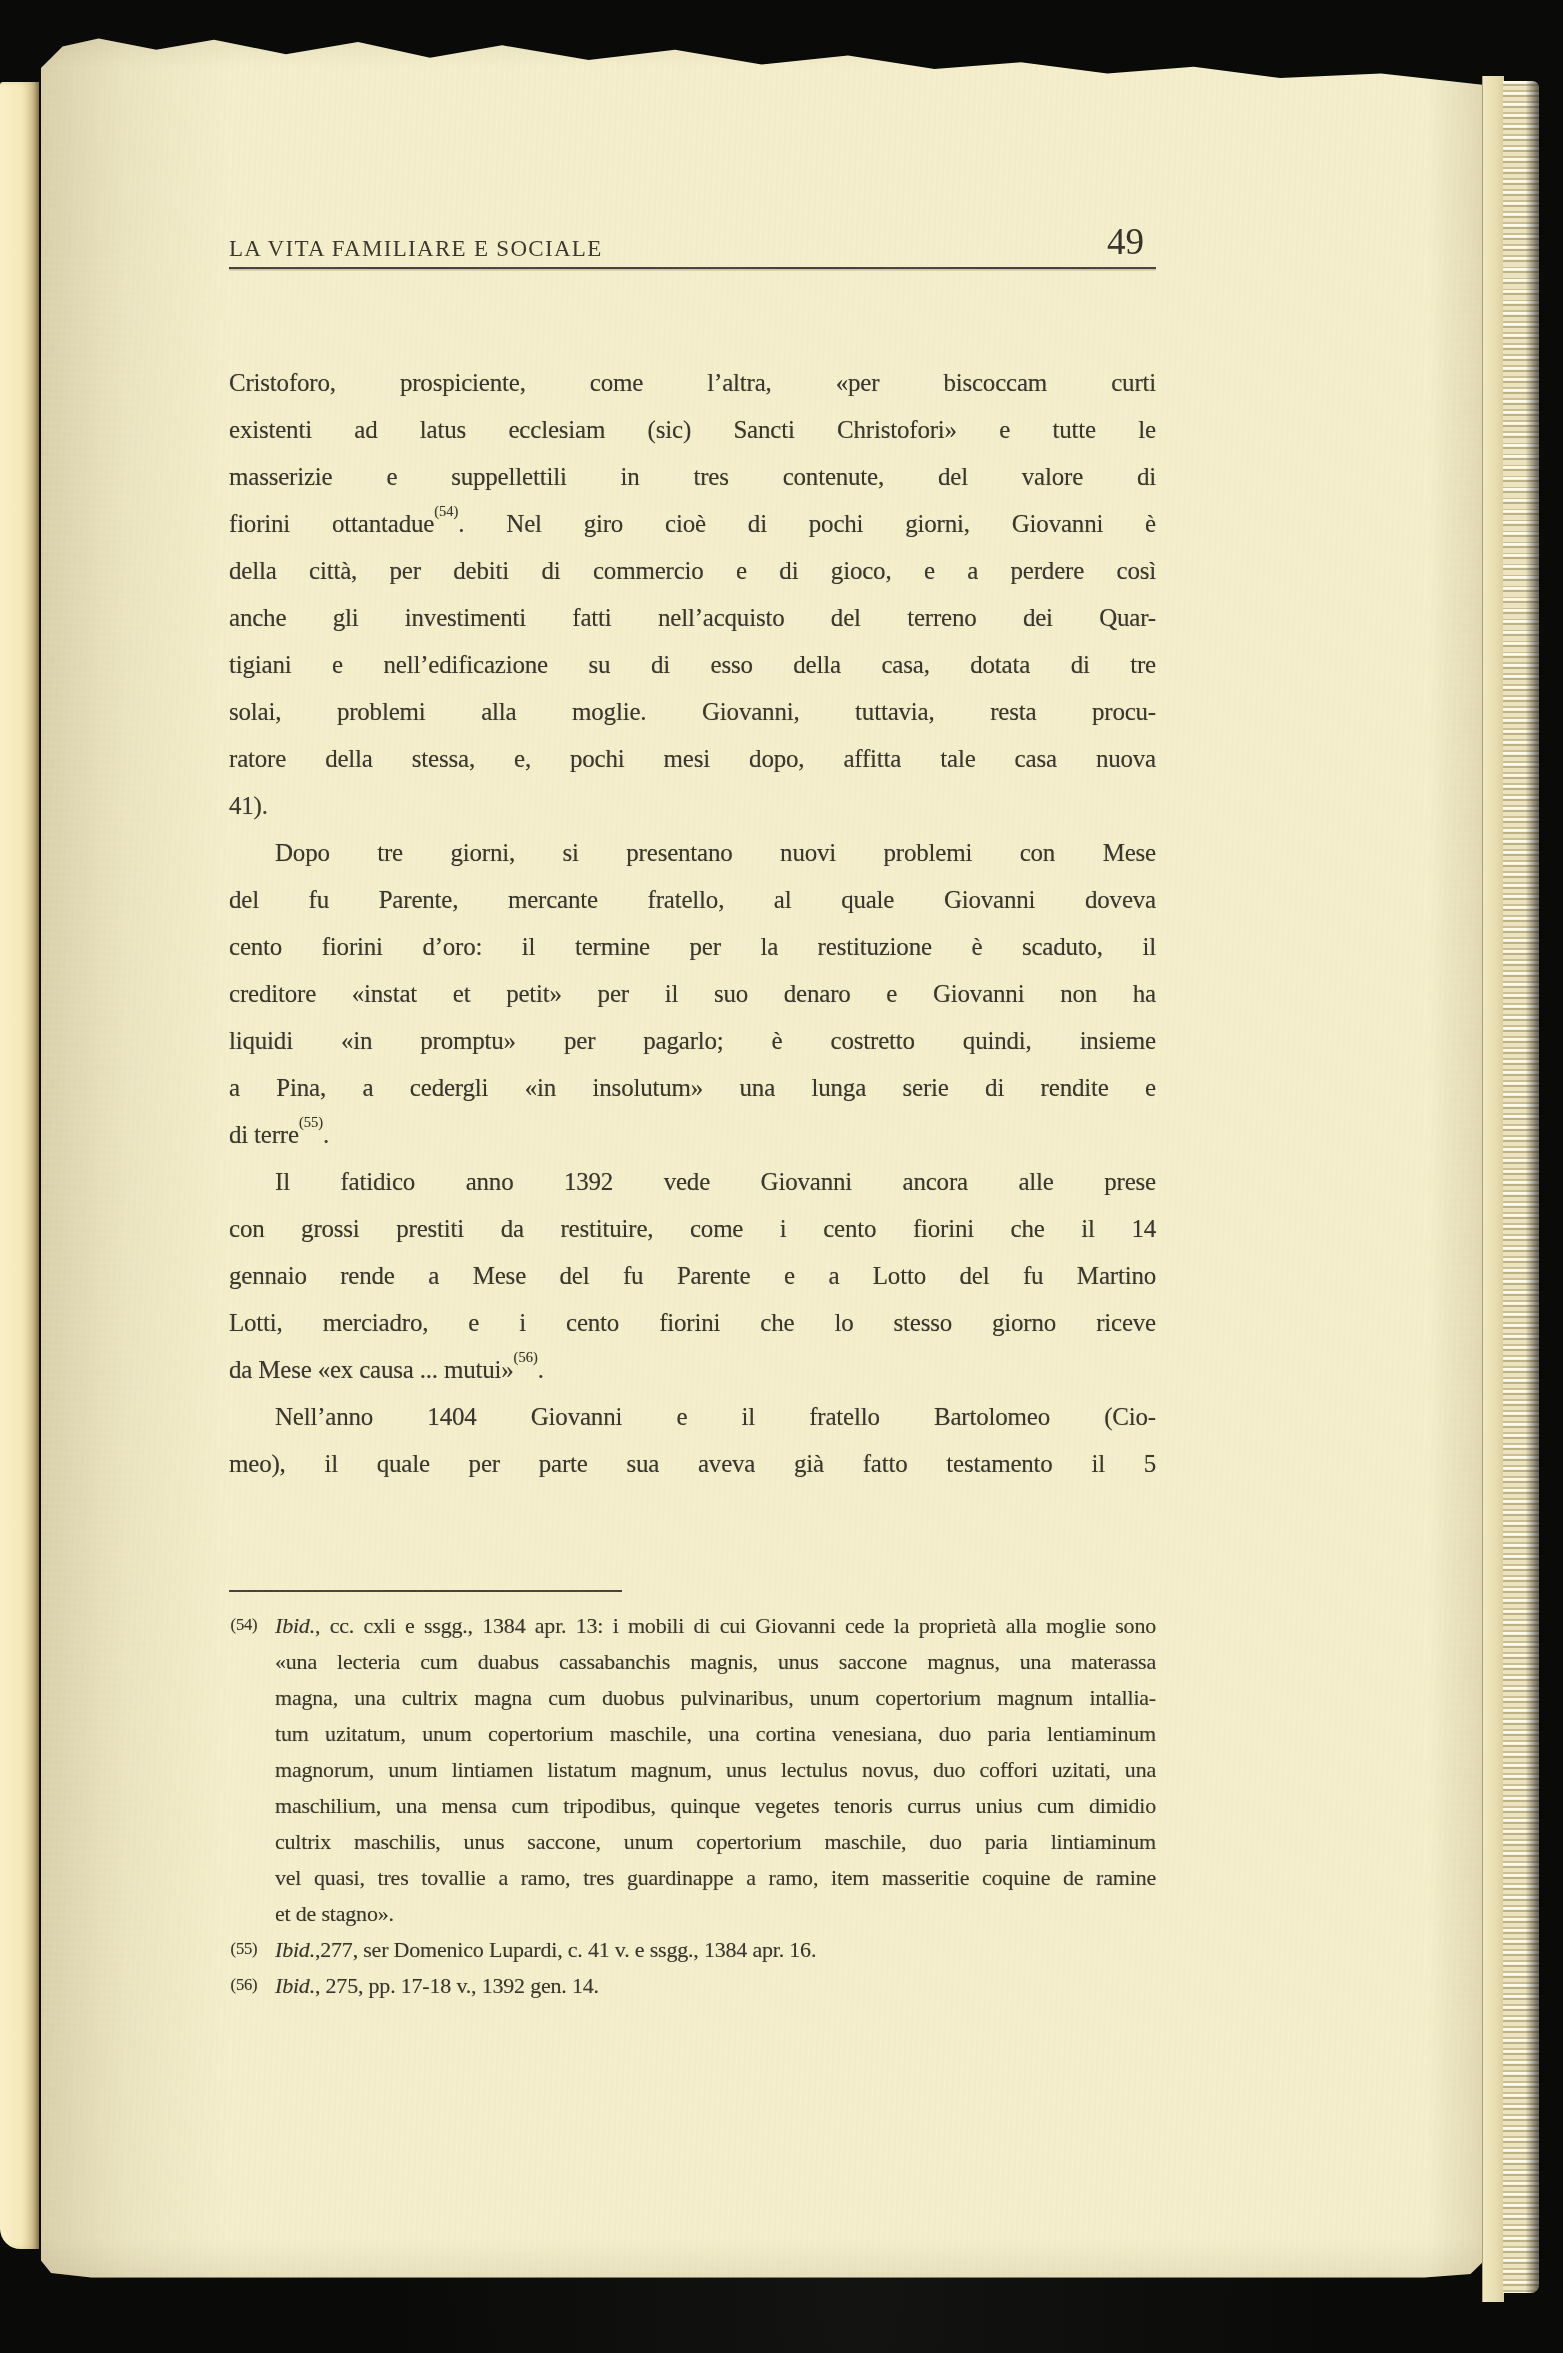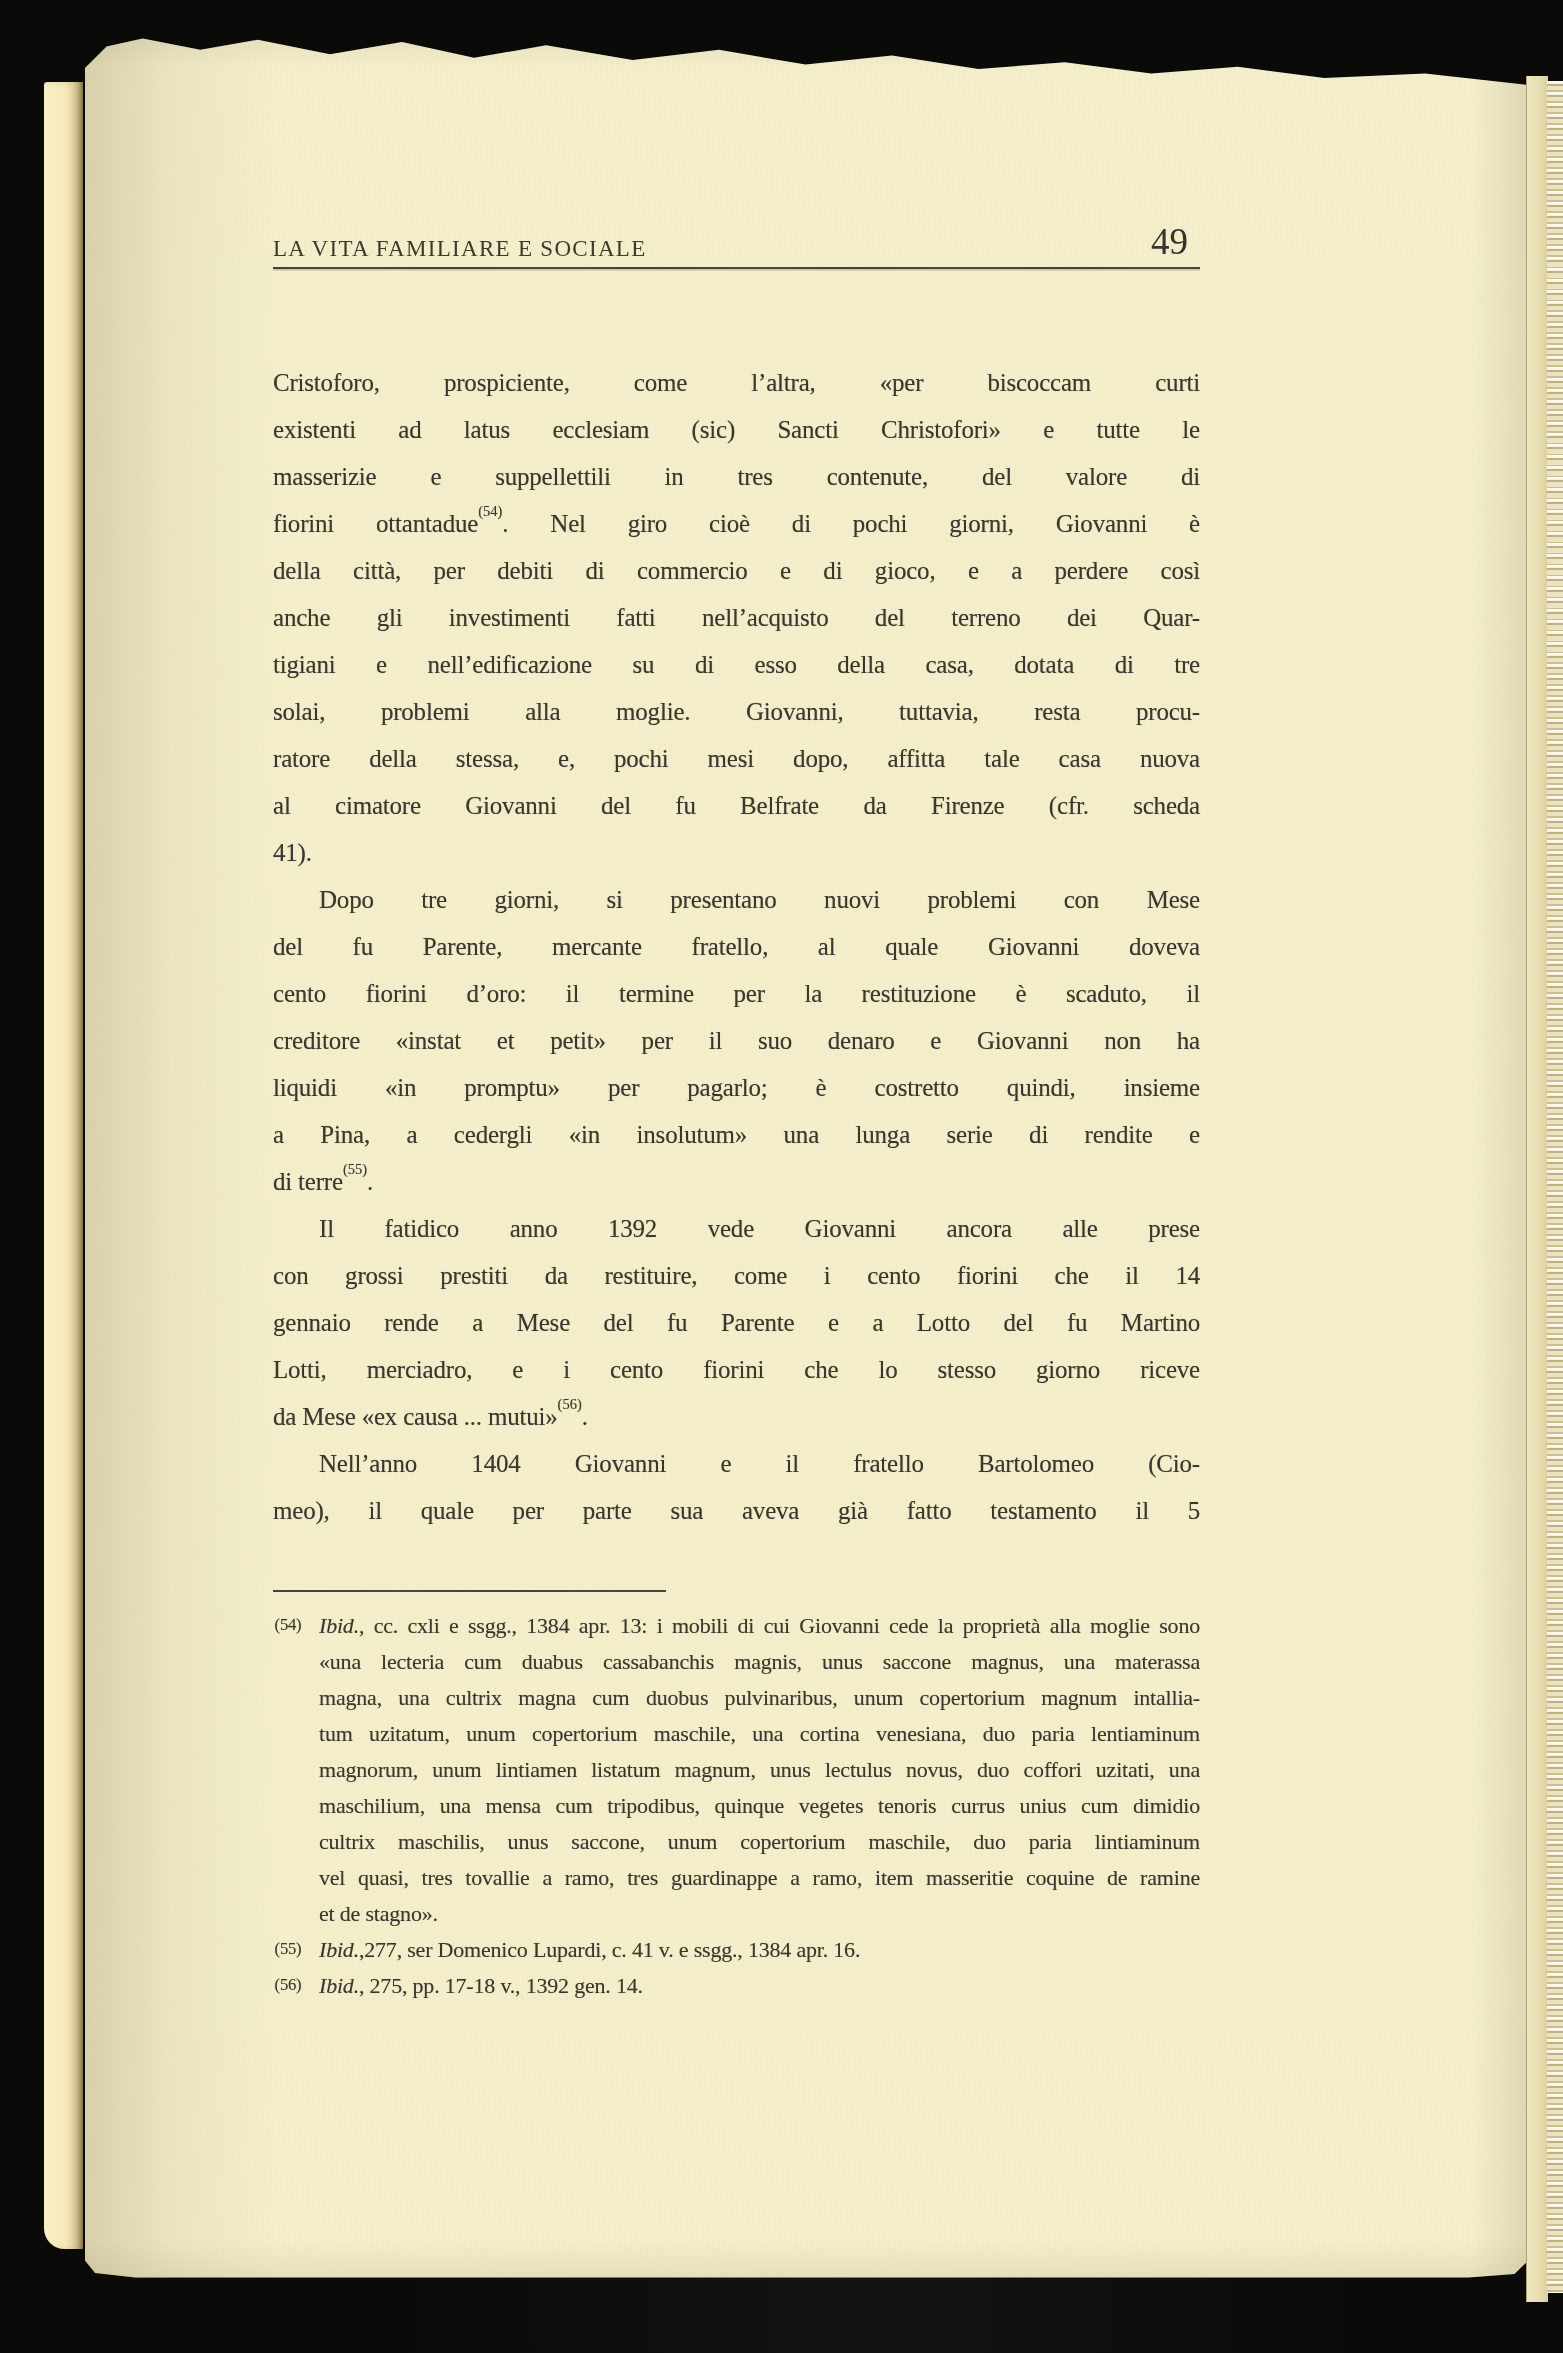--- a/index.html
+++ b/index.html
@@ -2,21 +2,21 @@
 <html style="font-size:12.6px"><head>
 <meta charset="utf-8">
 <style>
   html,body{margin:0;padding:0;background:#0a0a09;}
   body{width:1564px;height:2354px;position:relative;overflow:hidden;
        font-family:"Liberation Serif","DejaVu Serif",serif;}
 
   
   .scan{position:absolute;inset:0;background:
         radial-gradient(ellipse at 55% 96%, rgba(60,60,58,.18), rgba(0,0,0,0) 40%),
-        #0a0a09; margin-left: 44px;}
+        #0a0a09;}
 
   
   .under-page{position:absolute;left:0;top:82px;width:39px;height:2167px;
       background:linear-gradient(to right,#f9f0c7 0%,#f4e9ba 55%,#d9c892 88%,#b09c66 100%);
       border-radius:3.2px 0 0 20.5px;
       box-shadow:inset -8px 0 9.5px -5.5px rgba(70,52,22,.55);}
 
   
   .page{position:absolute;left:41px;top:20.5px;width:1441px;height:2257px;
       background:
@@ -95,21 +95,20 @@
         <div>
           <div class="bline">Cristoforo, prospiciente, come l’altra, «per biscoccam curti</div>
           <div class="bline">existenti ad latus ecclesiam (sic) Sancti Christofori» e tutte le</div>
           <div class="bline">masserizie e suppellettili in tres contenute, del valore di</div>
           <div class="bline">fiorini ottantadue<sup>(54)</sup>. Nel giro cioè di pochi giorni, Giovanni è</div>
           <div class="bline">della città, per debiti di commercio e di gioco, e a perdere così</div>
           <div class="bline">anche gli investimenti fatti nell’acquisto del terreno dei Quar-</div>
           <div class="bline">tigiani e nell’edificazione su di esso della casa, dotata di tre</div>
           <div class="bline">solai, problemi alla moglie. Giovanni, tuttavia, resta procu-</div>
           <div class="bline">ratore della stessa, e, pochi mesi dopo, affitta tale casa nuova</div>
-          <div class="bline">al cimatore Giovanni del fu Belfrate da Firenze (cfr. scheda</div>
           <div class="bline lastline">41).</div>
         </div>
         <div>
           <div class="bline indented">Dopo tre giorni, si presentano nuovi problemi con Mese</div>
           <div class="bline">del fu Parente, mercante fratello, al quale Giovanni doveva</div>
           <div class="bline">cento fiorini d’oro: il termine per la restituzione è scaduto, il</div>
           <div class="bline">creditore «instat et petit» per il suo denaro e Giovanni non ha</div>
           <div class="bline">liquidi «in promptu» per pagarlo; è costretto quindi, insieme</div>
           <div class="bline">a Pina, a cedergli «in insolutum» una lunga serie di rendite e</div>
           <div class="bline lastline">di terre<sup>(55)</sup>.</div>

